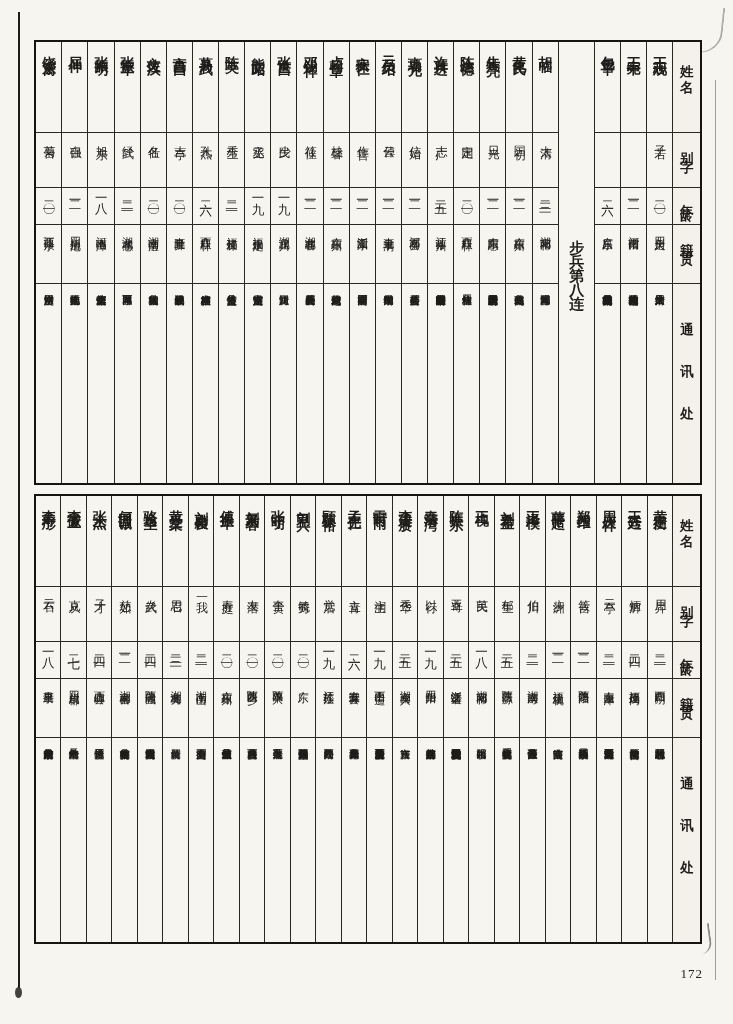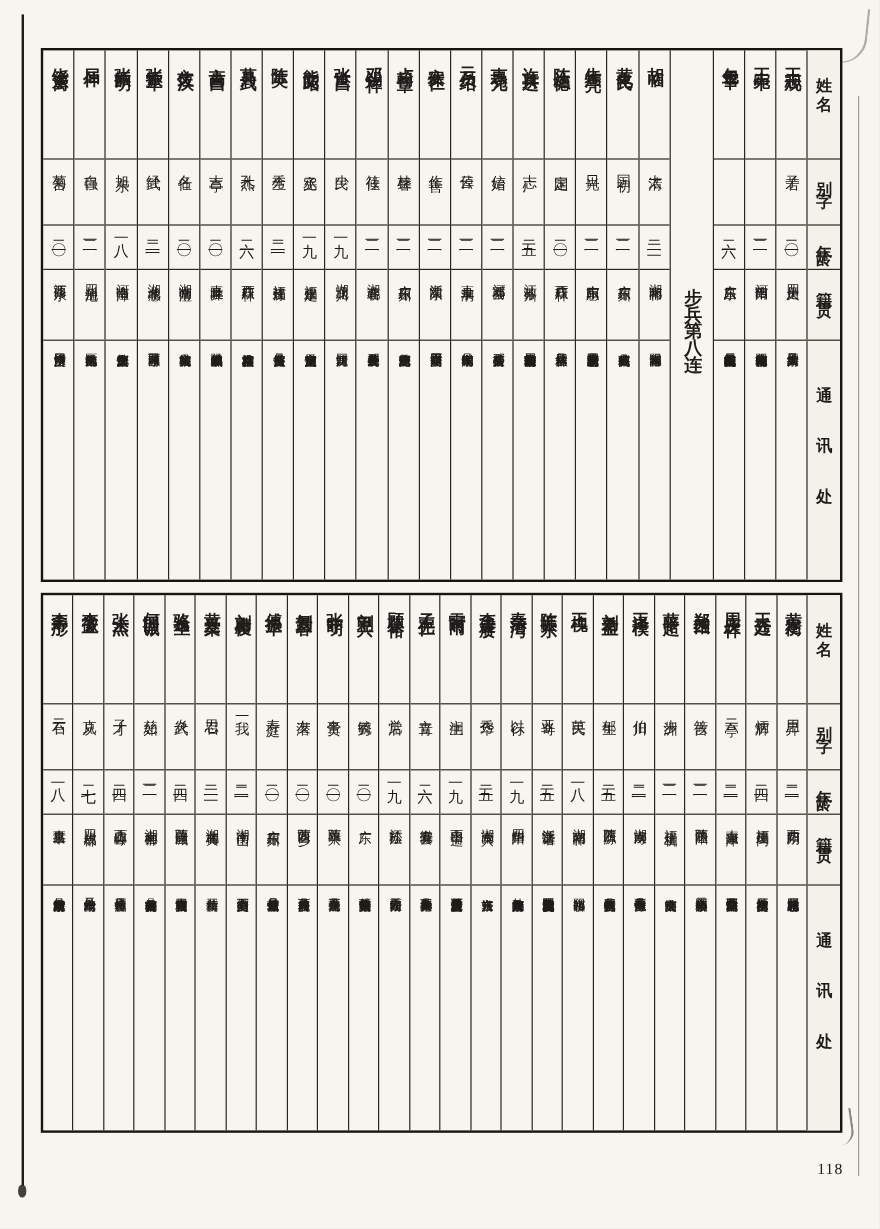--- a/index.html
+++ b/index.html
@@ -946,14 +946,14 @@
           <div class="cell h-native">
             <span class="vtext">直隶昌平</span>
           </div>
           <div class="cell h-addr">
             <span class="vtext">北京后门外李广桥东街路南十六号</span>
           </div>
         </div>
       </div>
   </div>
 
-  <div class="page-number">118</div>
+  <div class="page-number">172</div>
 </div>
 
 </body></html>

